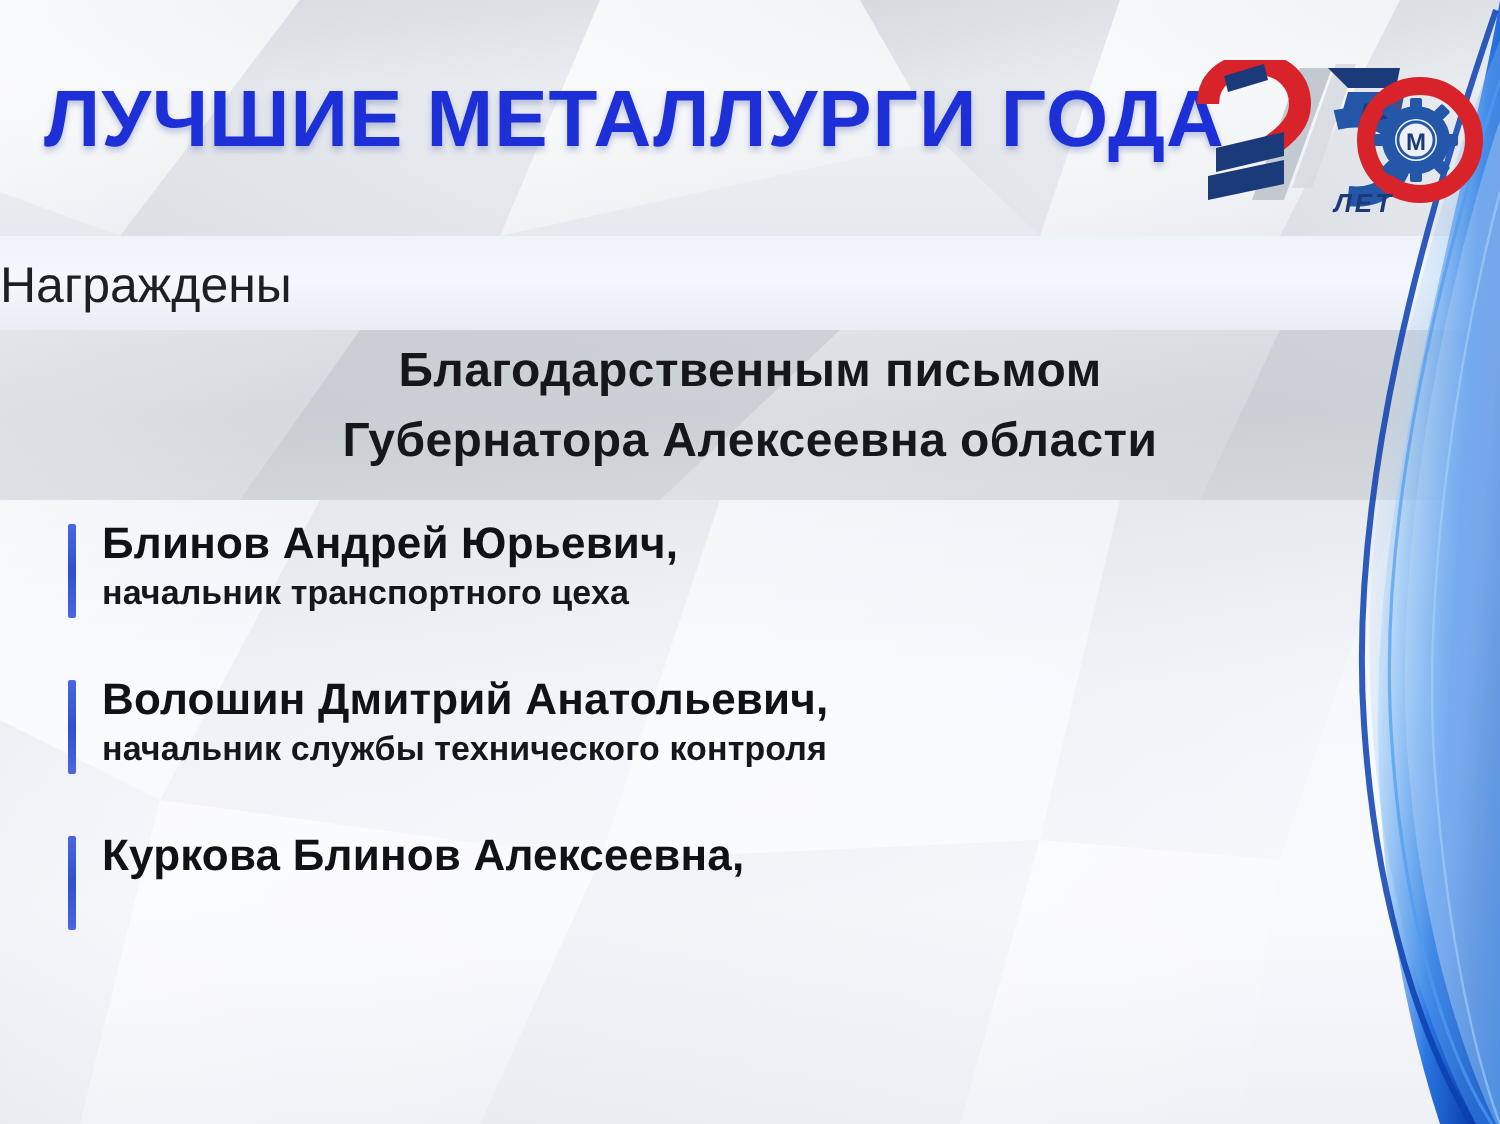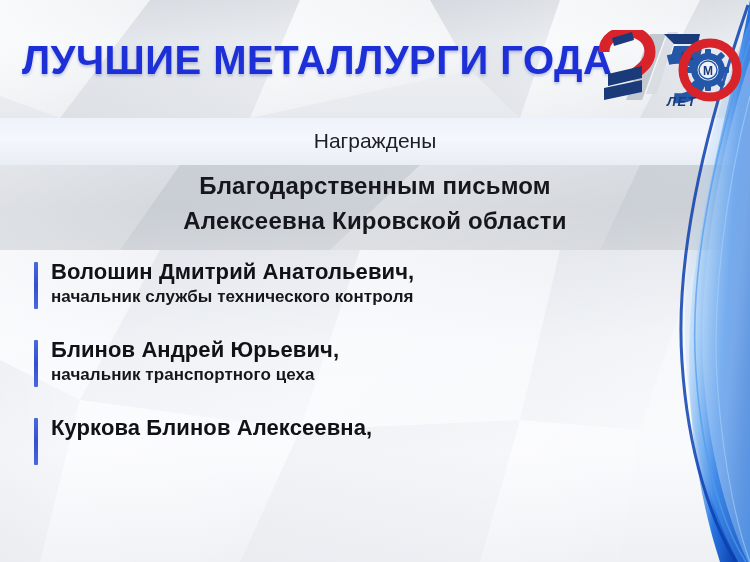--- a/index.html
+++ b/index.html
@@ -105,22 +105,21 @@
     width: 146px;
     height: 78px;
   }
 
   
   .awarded {
     position: absolute;
     top: 129px;
     left: 0;
     width: 750px;
-    text-align: center;
-    font-size: 21px;
+    font-size: 25px;
     font-weight: normal;
     color: #1d1f24;
   }
 
   
   .award-title {
     position: absolute;
     top: 168px;
     left: 0;
     width: 750px;
@@ -291,37 +290,37 @@
       </g>
 
       <text x="84" y="76" text-anchor="middle" font-family="'Liberation Sans', sans-serif" font-size="13" font-weight="bold" font-style="italic" letter-spacing="1.5" fill="#1b3a7a">ЛЕТ</text>
     </svg>
   </div>
 
   <div class="awarded">Награждены</div>
 
   <div class="award-title">
     <div>Благодарственным письмом</div>
-    <div>Алексеевна Кировской области</div>
+    <div>Губернатора Алексеевна области</div>
   </div>
 
   <div class="people">
+
+    <div class="person">
+      <span class="accent"></span>
+      <div class="name">Блинов Андрей Юрьевич,</div>
+      <div class="role">начальник транспортного цеха</div>
+    </div>
 
     <div class="person">
       <span class="accent"></span>
       <div class="name">Волошин Дмитрий Анатольевич,</div>
       <div class="role">начальник службы технического контроля</div>
     </div>
 
     <div class="person">
       <span class="accent"></span>
-      <div class="name">Блинов Андрей Юрьевич,</div>
-      <div class="role">начальник транспортного цеха</div>
-    </div>
-
-    <div class="person">
-      <span class="accent"></span>
       <div class="name">Куркова Блинов Алексеевна,</div>
     </div>
 
   </div>
 
 </div>
 
 </body></html>

